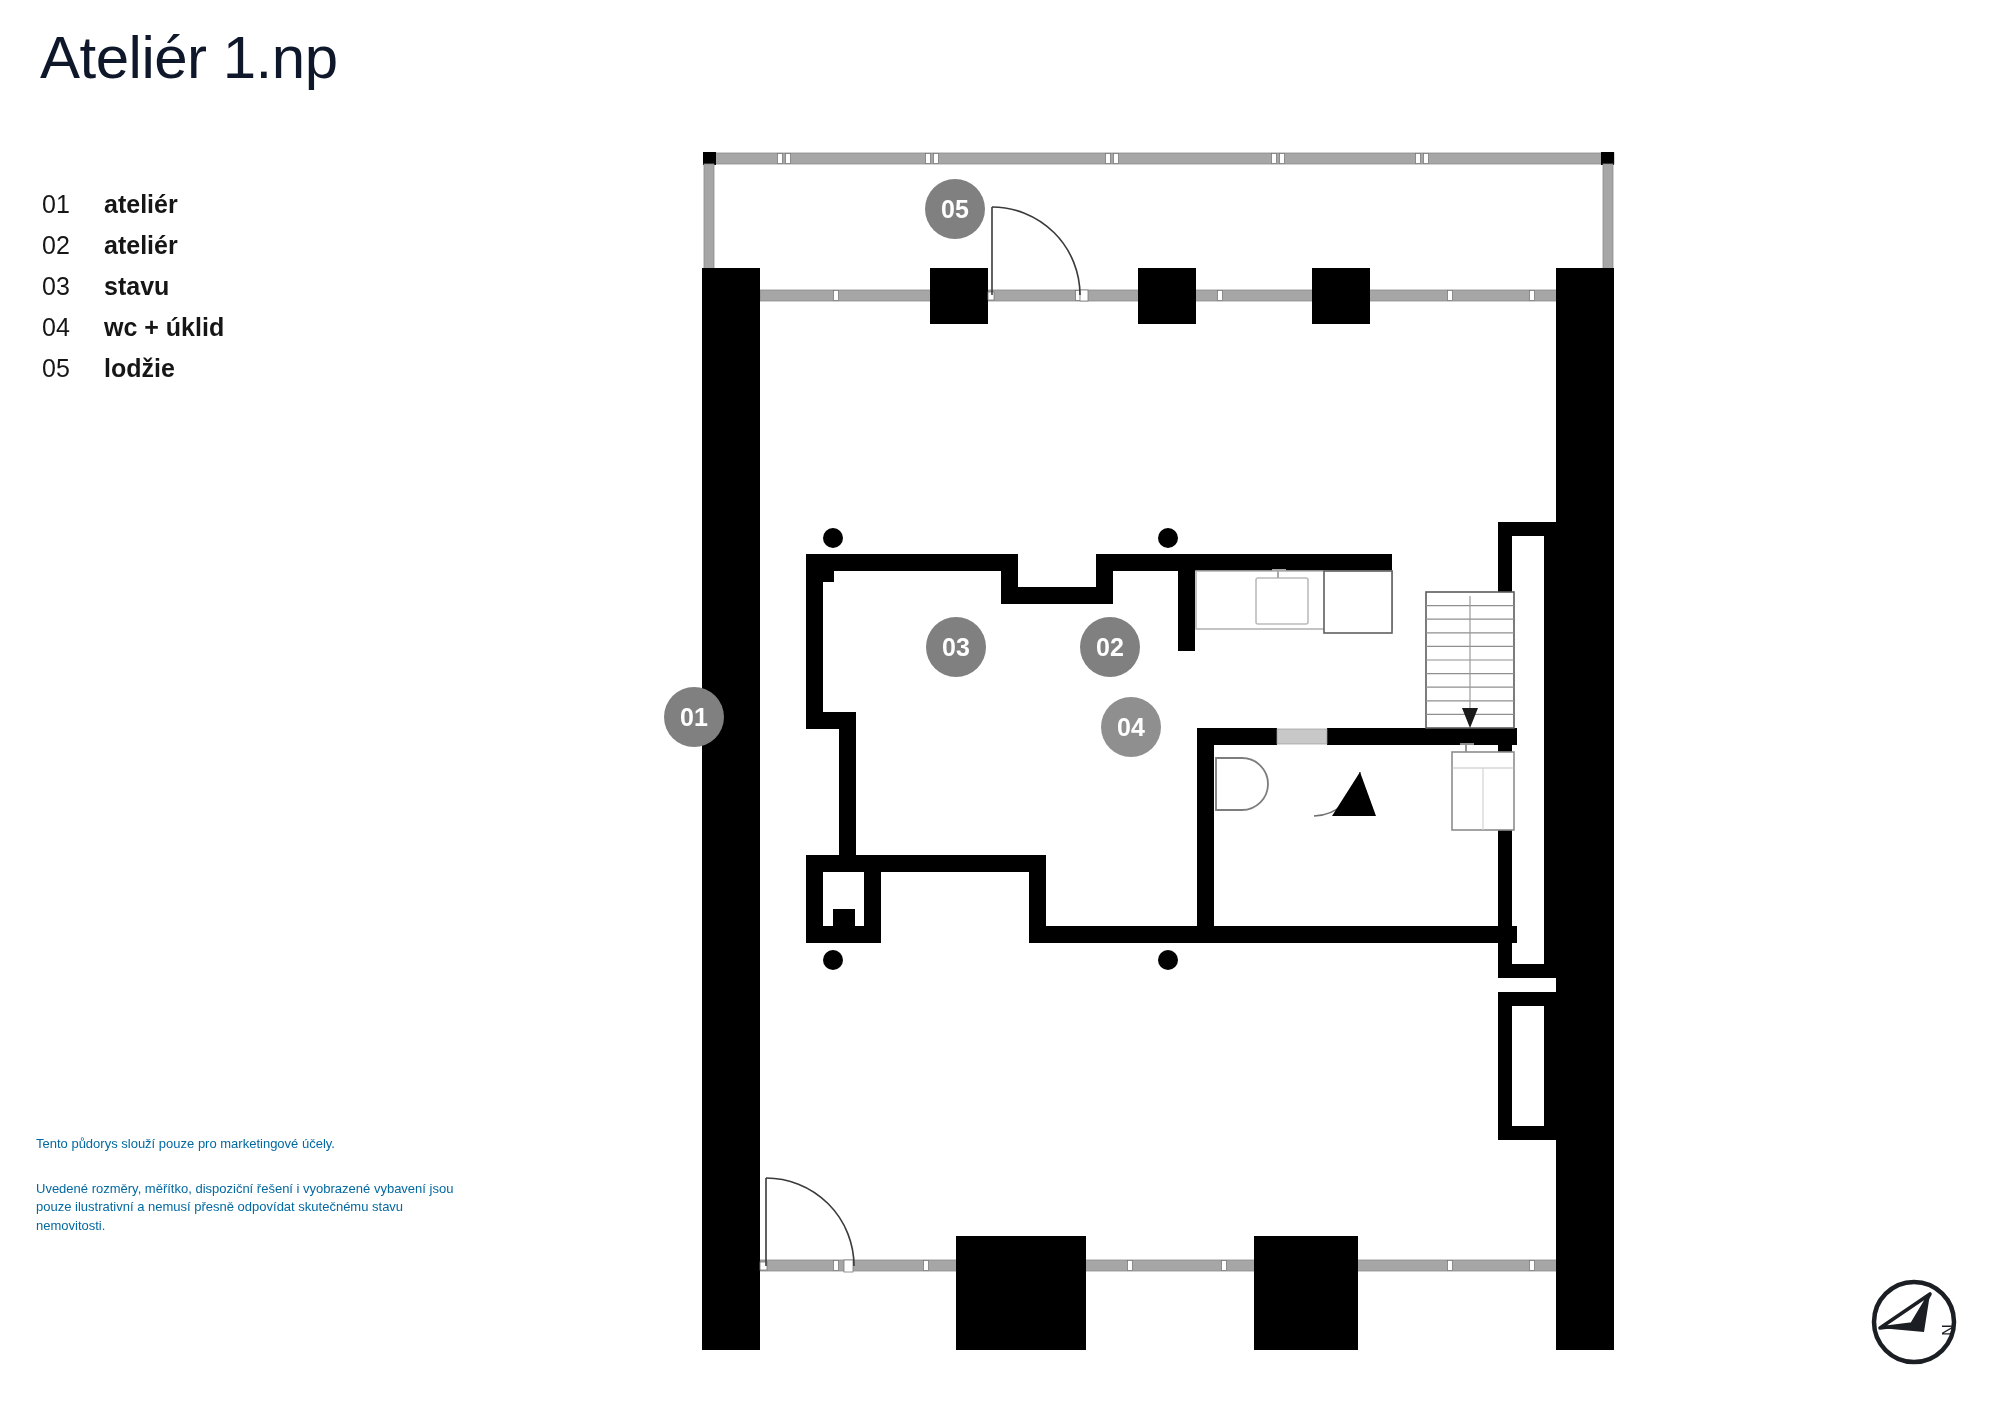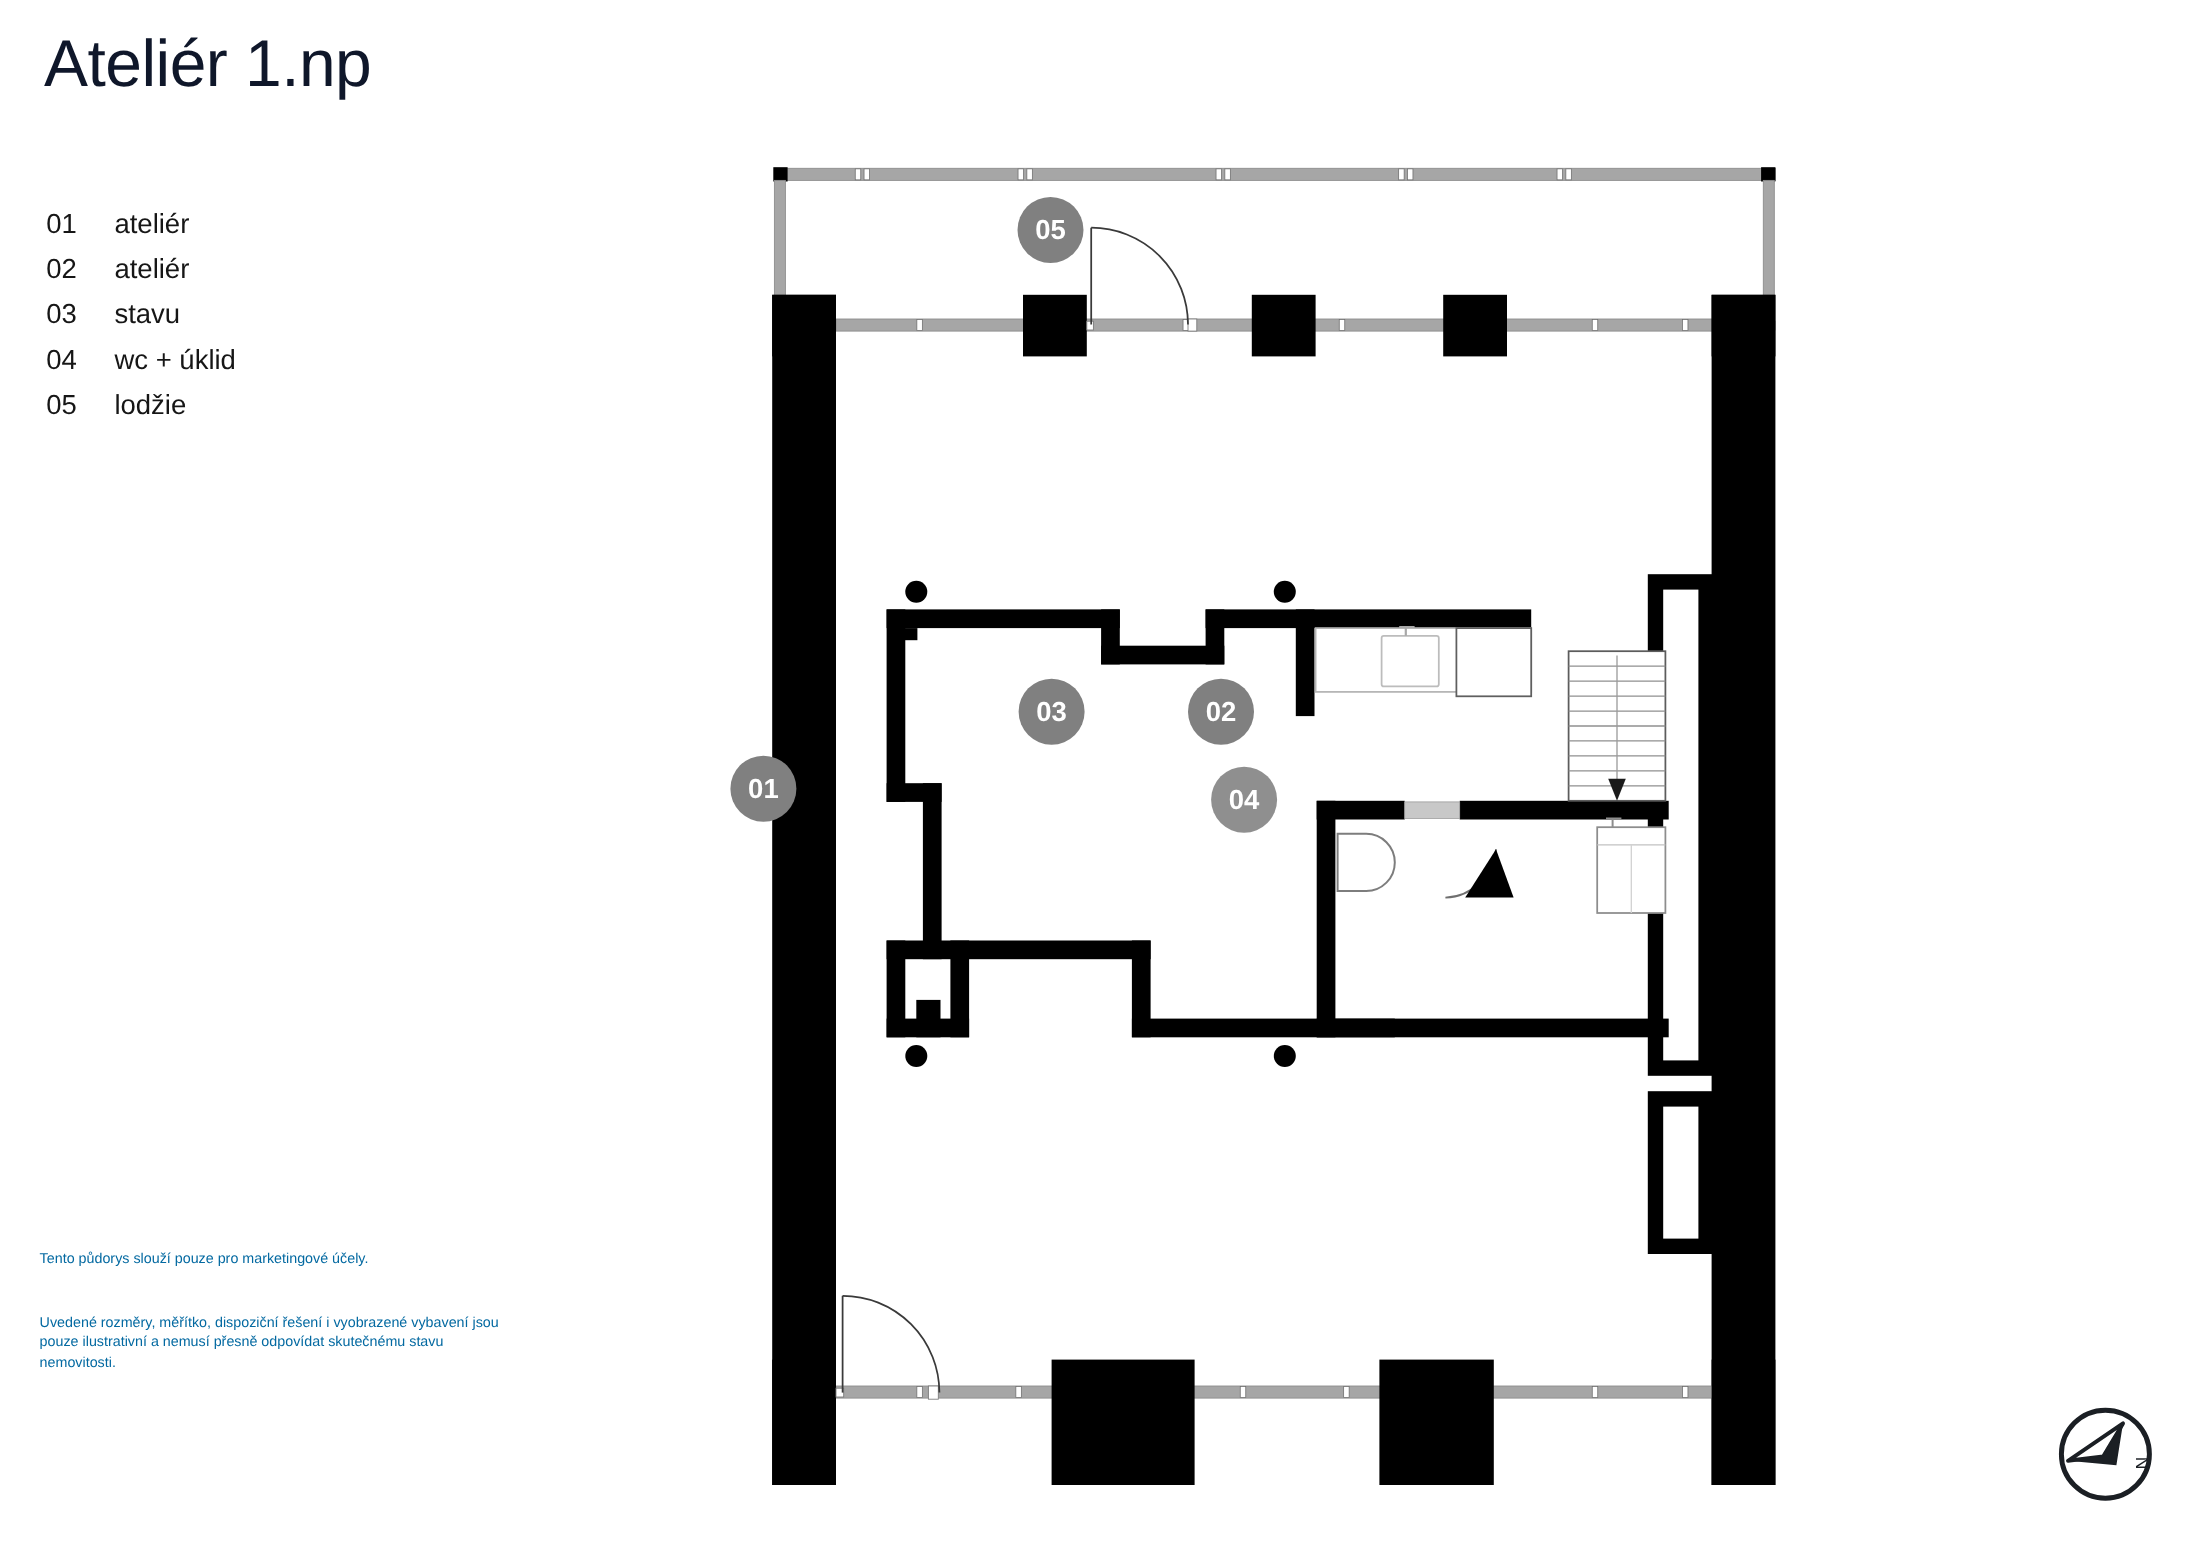--- a/index.html
+++ b/index.html
@@ -46,37 +46,37 @@
     height: 41px;
     font-size: 25px;
     color: #161616;
   }
   .legend-code {
     width: 62px;
     flex: 0 0 62px;
     font-weight: 400;
   }
   .legend-label {
-    font-weight: 400;
+    font-weight: 700;
   }
 
   #disclaimer {
     position: absolute;
     left: 36px;
     top: 1135px;
     width: 420px;
     font-size: 13px;
     line-height: 1.43;
     color: #0369a1;
   }
   #disclaimer .para {
     margin: 0;
   }
   #disclaimer .para + .para {
-    margin-top: 39px;
+    margin-top: 26px;
   }
 
   
   #plan-wrap {
     position: absolute;
     left: 660px;
     top: 150px;
     width: 1020px;
     height: 1260px;
   }

